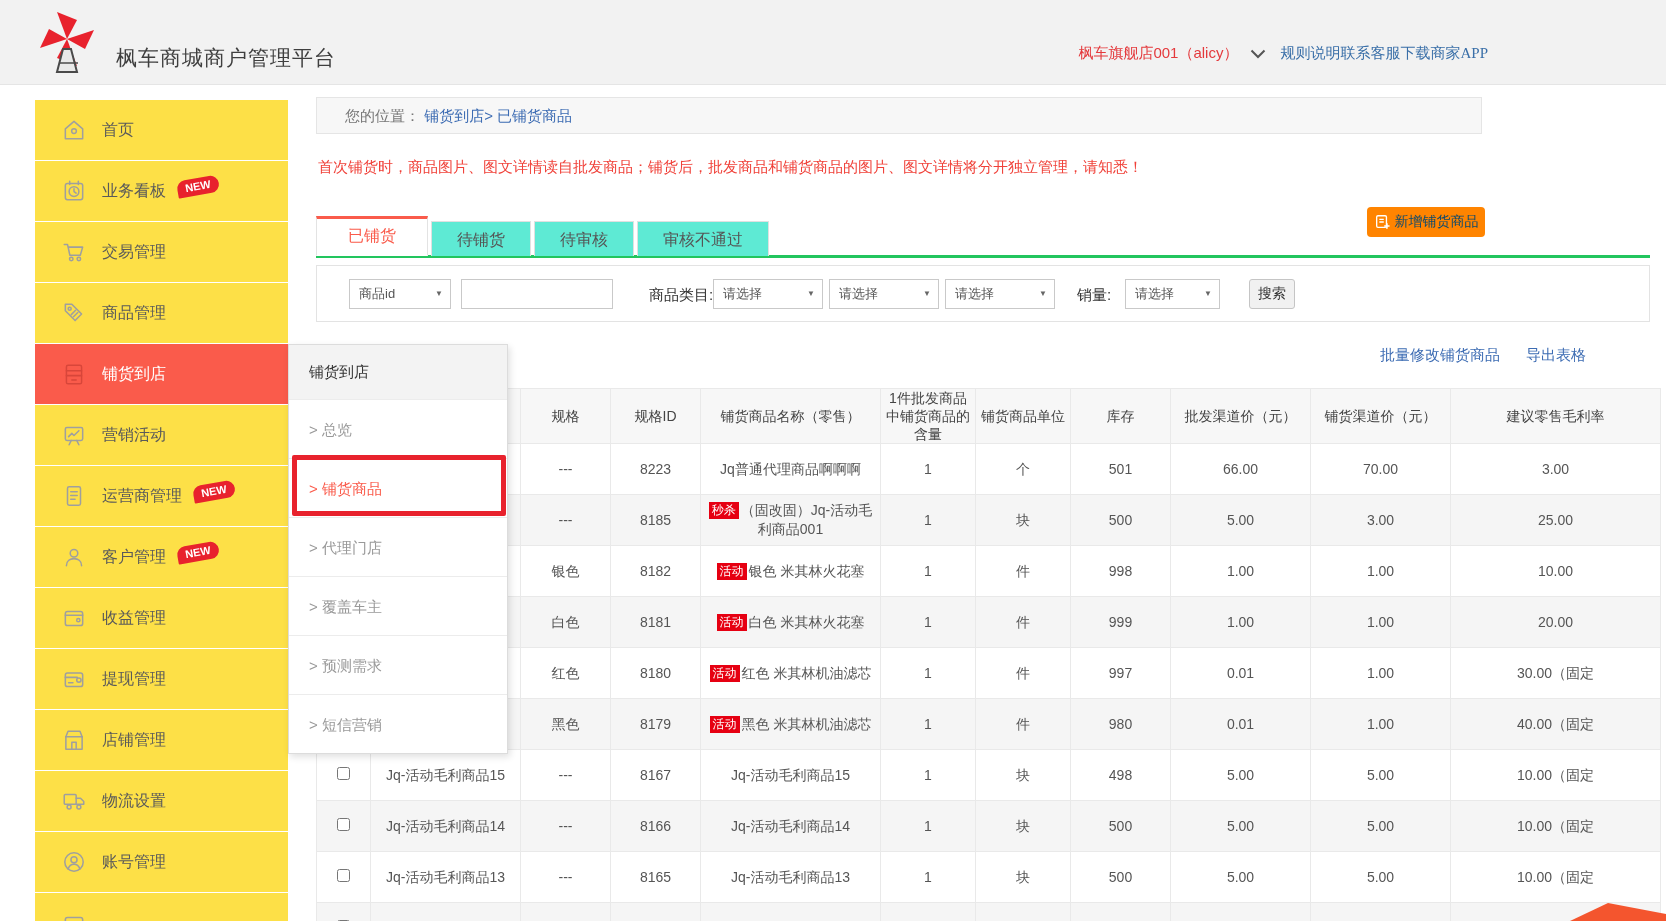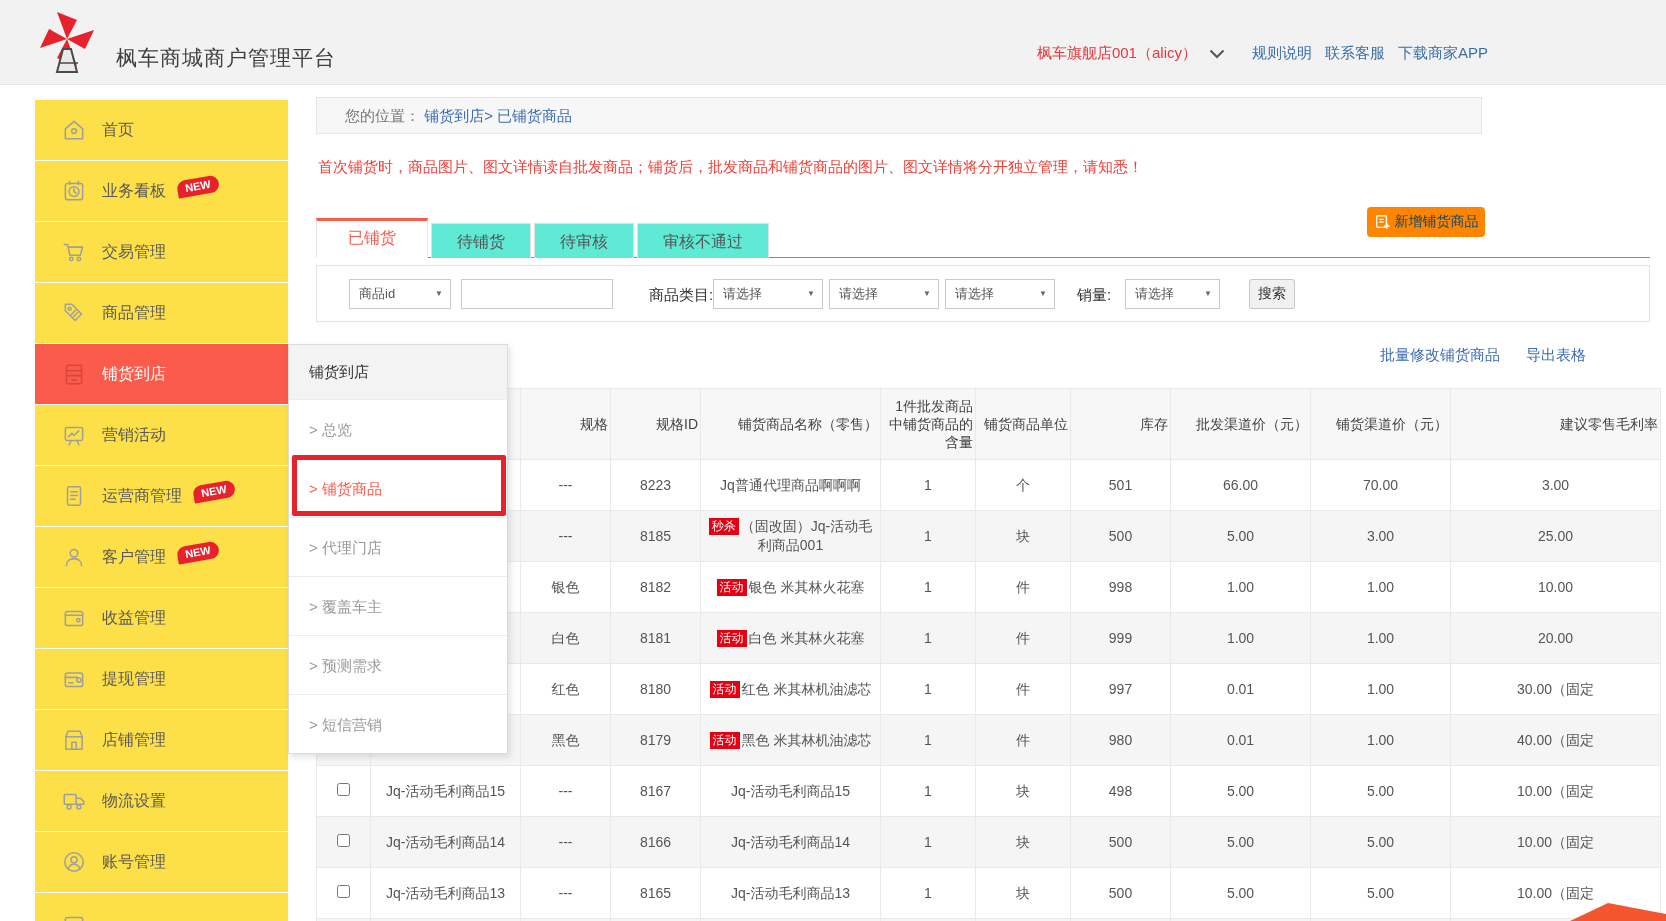--- a/index.html
+++ b/index.html
@@ -7,42 +7,42 @@
   body { font-family: "Liberation Sans", "DejaVu Sans", sans-serif; background:#fff; color:#555; }
   .page { position:relative; width:1666px; height:921px; overflow:hidden; background:#fff; }
 
   
   .app-header { position:absolute; left:0; top:0; width:1666px; height:85px; background:#f2f2f2; border-bottom:1px solid #e5e5e5; }
   .logo { position:absolute; left:36px; top:8px; width:62px; height:68px; }
   .app-title { position:absolute; left:116px; top:44px; font-size:21px; color:#3f3f3f; letter-spacing:1px; }
   .header-right { position:absolute; right:178px; top:44px; font-size:15px; display:flex; align-items:center; }
   .shop-name { color:#e4393c; cursor:pointer; }
   .chev { margin:0 14px 0 12px; display:inline-block; }
-  .hlink { color:#3a6fa8; text-decoration:none; margin-left:13px; cursor:pointer; }
+  .hlink { color:#3a6fa8; text-decoration:none; cursor:pointer;font-family:Liberation Serif, serif; }
 
   
   .sidebar { position:absolute; left:35px; top:100px; width:253px; }
   .sb-item { height:60px; margin-bottom:1px; background:#fde047; display:flex; align-items:center; padding-left:26px; cursor:pointer; }
   .sb-item .icon { width:26px; height:26px; color:#9f9f9f; flex:none; }
   .sb-item .icon svg { width:26px; height:26px; display:block; }
   .sb-label { font-size:16px; color:#5a5a5a; margin-left:15px; white-space:nowrap; }
   .sb-item.active { background:#fa5b4b; }
   .sb-item.active .sb-label { color:#fff; }
   .sb-item.active .icon { color:#d8463a; }
   .new-badge { background:#e8222d; color:#fff; font-size:11px; font-weight:bold; padding:2px 8px 3px;
                border-radius:9px 9px 9px 1px; margin-left:12px; transform:rotate(-10deg) translateY(-5px); display:inline-block; }
 
   
   .main { position:absolute; left:316px; top:96px; width:1350px; height:825px; }
   .breadcrumb { position:absolute; left:0; top:1px; width:1166px; height:37px; background:#f7f7f7; border:1px solid #e5e5e5;
                 line-height:35px; padding-left:28px; font-size:15px; color:#777; }
   .crumb-path { color:#3d6cb3; cursor:pointer; }
   .notice { position:absolute; left:2px; top:62px; font-size:15px; font-weight:normal; color:#f04139; white-space:nowrap; }
 
-  .tabs-row { position:absolute; left:0; top:122px; width:1334px; height:40px; border-bottom:1px solid #22c55e; display:flex; align-items:flex-end; }
+  .tabs-row { position:absolute; left:0; top:122px; width:1334px; height:40px; border-bottom:3px solid #22c55e; display:flex; align-items:flex-end; }
   .tab { font-size:16px; padding:0 25px; cursor:pointer; margin-bottom:-1px; white-space:nowrap; }
   .tab.active { background:#fff; color:#fa5b4b; border:1px solid #e3e3e3; border-top:3px solid #fa5b4b; border-bottom:1px solid #fff;
                 height:40px; line-height:34px; padding:0 31px; }
   .tab.plain { background:#5eead4; color:#555; border:1px solid #e0e0e0; border-bottom:none; height:35px; line-height:35px; margin-left:3px; }
 
   .add-btn { position:absolute; left:1051px; top:111px; width:118px; height:30px; background:#ff8400; border:none; border-radius:4px;
              color:#0c4a6e; font-size:14px; cursor:pointer; display:flex; align-items:center; justify-content:center; font-family:inherit; }
   .add-btn .bicon { width:16px; height:16px; margin-right:5px; }
 
   .filter-box { position:absolute; left:0; top:169px; width:1334px; height:57px; border:1px solid #e3e3e3; background:#fff; }
@@ -53,21 +53,21 @@
   .flabel { position:absolute; top:0; line-height:57px; font-size:15px; color:#333; }
   .search-btn { position:absolute; left:932px; top:13px; width:46px; height:30px; background:#f1f1f1; border:1px solid #c5c5c5;
                 border-radius:3px; font-size:14px; color:#333; cursor:pointer; font-family:inherit; }
 
   .toolbar { position:absolute; left:0; top:250px; width:1334px; text-align:right; padding-right:64px; font-size:15px; }
   .tool-link { color:#3d6cb3; margin-left:26px; cursor:pointer; }
 
   
   .table-wrap { position:absolute; left:0; top:292px; width:1350px; }
   table.grid { border-collapse:collapse; table-layout:fixed; width:1344px; }
-  table.grid th { height:54px; background:#f7f7f7; font-weight:normal; font-size:14px; color:#444; border:1px solid #e9e9e9; text-align:right; line-height:18px; padding:8px 2px; }
+  table.grid th { height:54px; background:#f7f7f7; font-weight:normal; font-size:14px; color:#444; border:1px solid #e9e9e9; text-align:center; line-height:18px; padding:0 2px; }
   table.grid td { height:51px; font-size:14px; color:#555; border:1px solid #e9e9e9; text-align:center; line-height:19px; padding:2px 4px; background:#fff; }
   table.grid tr:nth-child(even) td { background:#f5f5f5; }
   th.small { font-size:13px; }
   .promo-badge { display:inline-block; background:#e60012; color:#fff; font-size:12px; line-height:17px; padding:0 3px; border-radius:0; margin-right:2px; vertical-align:1px; }
   .row-check { width:13px; height:13px; cursor:pointer; }
 
   
   .flyout { position:absolute; left:288px; top:344px; width:220px; background:#fff; border:1px solid #dcdcdc;
             box-shadow:2px 3px 7px rgba(0,0,0,0.12); z-index:20; }
   .fly-title { height:54px; line-height:54px; padding-left:20px; font-size:15px; color:#333; background:#f3f3f3; }

